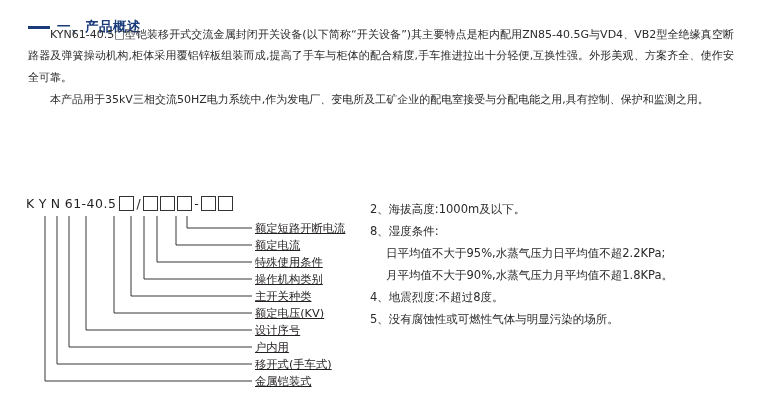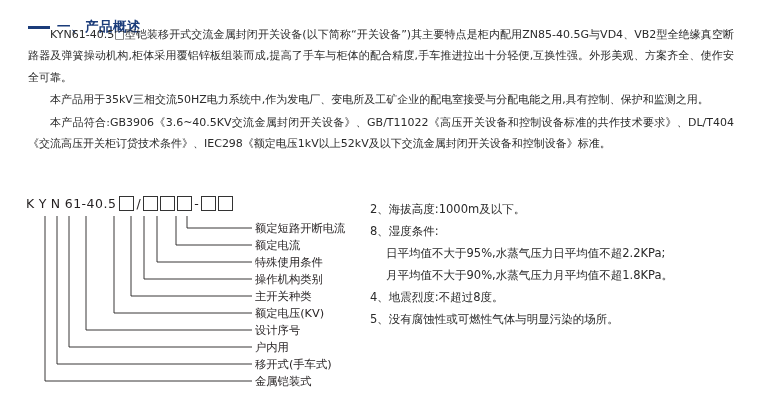--- a/index.html
+++ b/index.html
@@ -67,20 +67,21 @@
   .code-row .dash { padding:0 1px; }
 
   svg.leader { position:absolute; left:0; top:0; }
 
   .labels { position:absolute; left:0; top:0; }
   .lab {
     position:absolute;
     font-size:11.3px;
     color:#231f20;
     white-space:nowrap;
+    text-decoration:underline;
   }
 
   
   #conds {
     position:absolute;
     left:370px; top:198px;
     width:366px;
     font-size:11.5px;
     line-height:1.92;
     color:#2a2a2a;
@@ -95,21 +96,20 @@
 <div class="page">
 
   <div class="sec-head" id="head1">
     <span class="sec-bar"></span>
     <span>一、产品概述</span>
   </div>
 
   <div class="body-col">
     <p>KYN61-40.5□型铠装移开式交流金属封闭开关设备(以下简称“开关设备”)其主要特点是柜内配用ZN85-40.5G与VD4、VB2型全绝缘真空断路器及弹簧操动机构,柜体采用覆铝锌板组装而成,提高了手车与柜体的配合精度,手车推进拉出十分轻便,互换性强。外形美观、方案齐全、使作安全可靠。</p>
     <p>本产品用于35kV三相交流50HZ电力系统中,作为发电厂、变电所及工矿企业的配电室接受与分配电能之用,具有控制、保护和监测之用。</p>
-    <p>本产品符合:GB3906《3.6~40.5KV交流金属封闭开关设备》、GB/T11022《高压开关设备和控制设备标准的共作技术要求》、DL/T404《交流高压开关柜订贷技术条件》、IEC298《额定电压1kV以上52kV及以下交流金属封闭开关设备和控制设备》标准。</p>
   </div>
 
 
 
   <div id="model">
 
     <div class="code-row">
       <span class="ch">K</span>
       <span class="ch">Y</span>
       <span class="ch">N</span>

